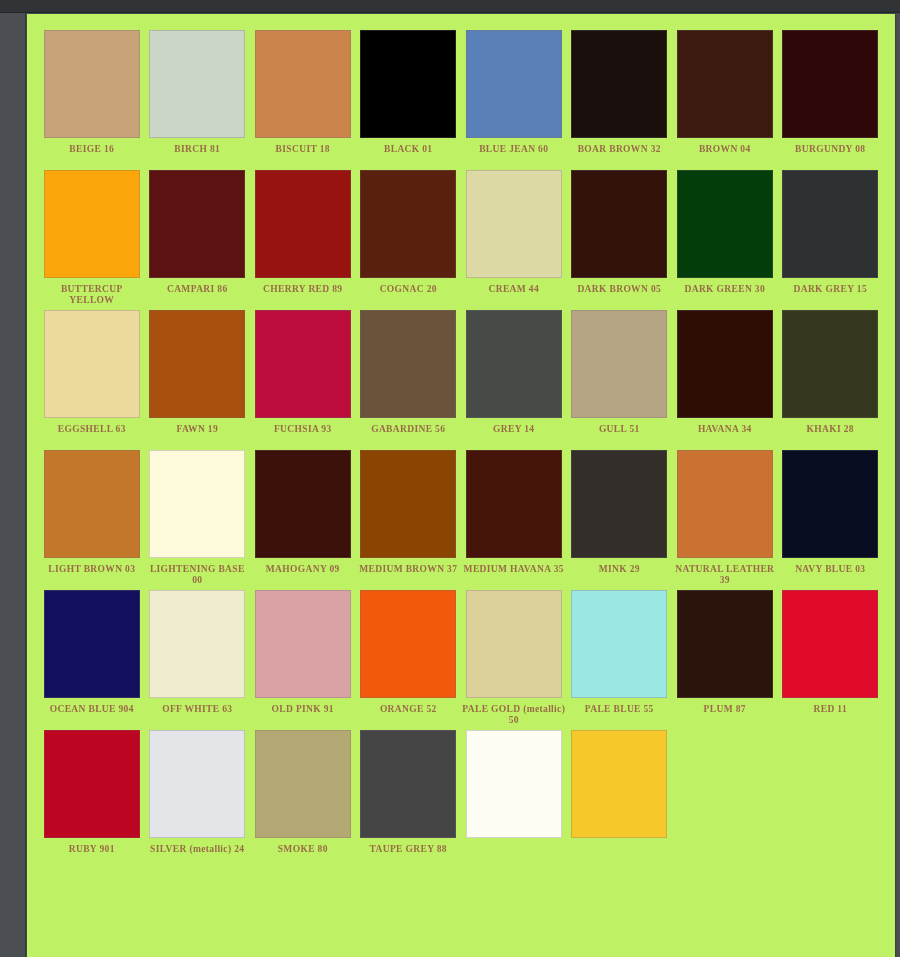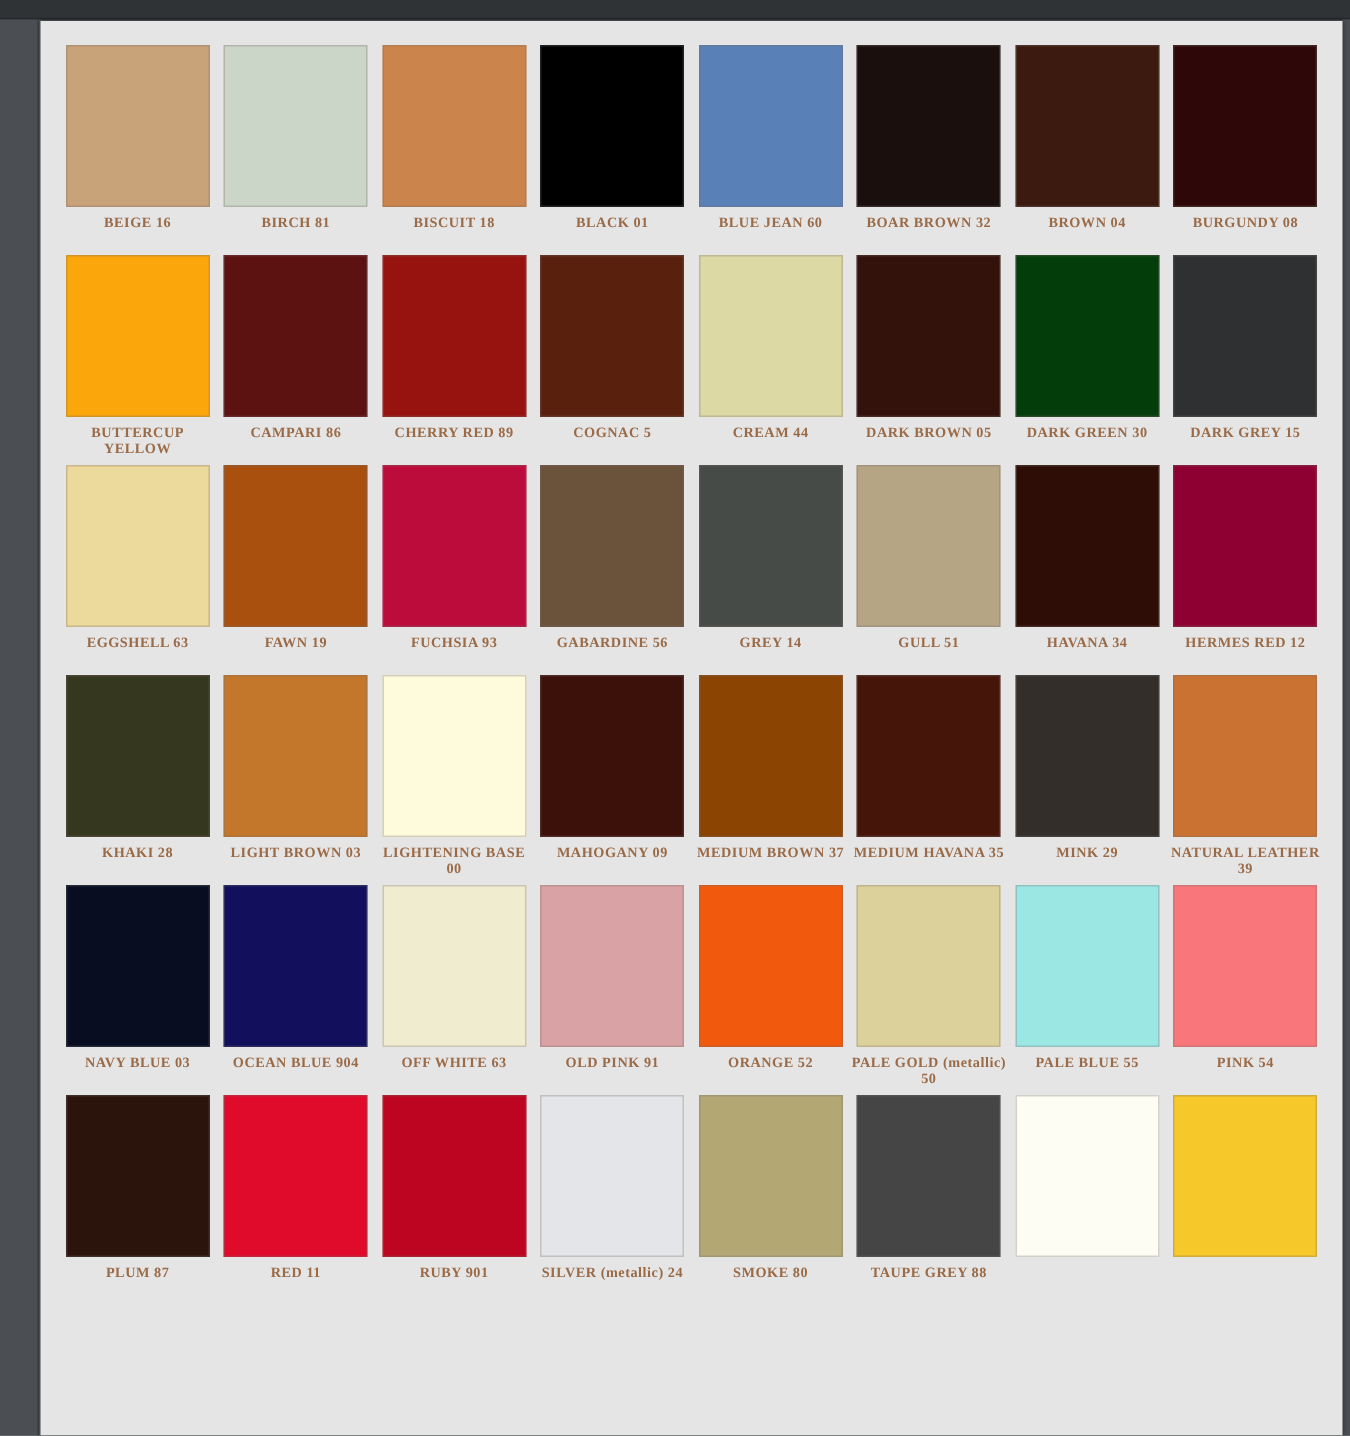--- a/index.html
+++ b/index.html
@@ -48,21 +48,21 @@
     background: #4b4f53;
   }
 
   
   #page {
     position: absolute;
     top: 14px;
     left: 27px;
     width: 868px;
     height: 943px;
-    background: #e5e5e5;
+    background: #bef264;
     box-shadow: 0 0 3px rgba(0,0,0,0.45);
     overflow: hidden;
   }
 
   #swatch-grid {
     display: grid;
     grid-template-columns: repeat(8, 1fr);
     column-gap: 0px;
     row-gap: 0px;
     padding: 16px 12px 0 12px;
@@ -150,21 +150,21 @@
         <div class="swatch-cell">
           <div class="swatch-chip" style="background: rgb(92, 18, 16);"></div>
           <div class="swatch-label">CAMPARI 86</div>
         </div>
         <div class="swatch-cell">
           <div class="swatch-chip" style="background: rgb(151, 19, 15);"></div>
           <div class="swatch-label">CHERRY RED 89</div>
         </div>
         <div class="swatch-cell">
           <div class="swatch-chip" style="background: rgb(90, 32, 14);"></div>
-          <div class="swatch-label">COGNAC 5</div>
+          <div class="swatch-label">COGNAC 20</div>
         </div>
         <div class="swatch-cell">
           <div class="swatch-chip" style="background: rgb(220, 217, 164);"></div>
           <div class="swatch-label">CREAM 44</div>
         </div>
         <div class="swatch-cell">
           <div class="swatch-chip" style="background: rgb(50, 18, 10);"></div>
           <div class="swatch-label">DARK BROWN 05</div>
         </div>
         <div class="swatch-cell">
@@ -197,24 +197,20 @@
         </div>
         <div class="swatch-cell">
           <div class="swatch-chip" style="background: rgb(181, 165, 133);"></div>
           <div class="swatch-label">GULL 51</div>
         </div>
         <div class="swatch-cell">
           <div class="swatch-chip" style="background: rgb(47, 13, 7);"></div>
           <div class="swatch-label">HAVANA 34</div>
         </div>
         <div class="swatch-cell">
-          <div class="swatch-chip" style="background: rgb(142, 0, 50);"></div>
-          <div class="swatch-label">HERMES RED 12</div>
-        </div>
-        <div class="swatch-cell">
           <div class="swatch-chip" style="background: rgb(53, 55, 30);"></div>
           <div class="swatch-label">KHAKI 28</div>
         </div>
         <div class="swatch-cell">
           <div class="swatch-chip" style="background: rgb(194, 119, 42);"></div>
           <div class="swatch-label">LIGHT BROWN 03</div>
         </div>
         <div class="swatch-cell">
           <div class="swatch-chip" style="background: rgb(253, 251, 219);"></div>
           <div class="swatch-label">LIGHTENING BASE 00</div>
@@ -259,24 +255,20 @@
           <div class="swatch-chip" style="background: rgb(241, 90, 13);"></div>
           <div class="swatch-label">ORANGE 52</div>
         </div>
         <div class="swatch-cell">
           <div class="swatch-chip" style="background: rgb(221, 209, 155);"></div>
           <div class="swatch-label">PALE GOLD (metallic) 50</div>
         </div>
         <div class="swatch-cell">
           <div class="swatch-chip" style="background: rgb(154, 231, 227);"></div>
           <div class="swatch-label">PALE BLUE 55</div>
-        </div>
-        <div class="swatch-cell">
-          <div class="swatch-chip" style="background: rgb(249, 119, 123);"></div>
-          <div class="swatch-label">PINK 54</div>
         </div>
         <div class="swatch-cell">
           <div class="swatch-chip" style="background: rgb(42, 20, 12);"></div>
           <div class="swatch-label">PLUM 87</div>
         </div>
         <div class="swatch-cell">
           <div class="swatch-chip" style="background: rgb(224, 10, 43);"></div>
           <div class="swatch-label">RED 11</div>
         </div>
         <div class="swatch-cell">

